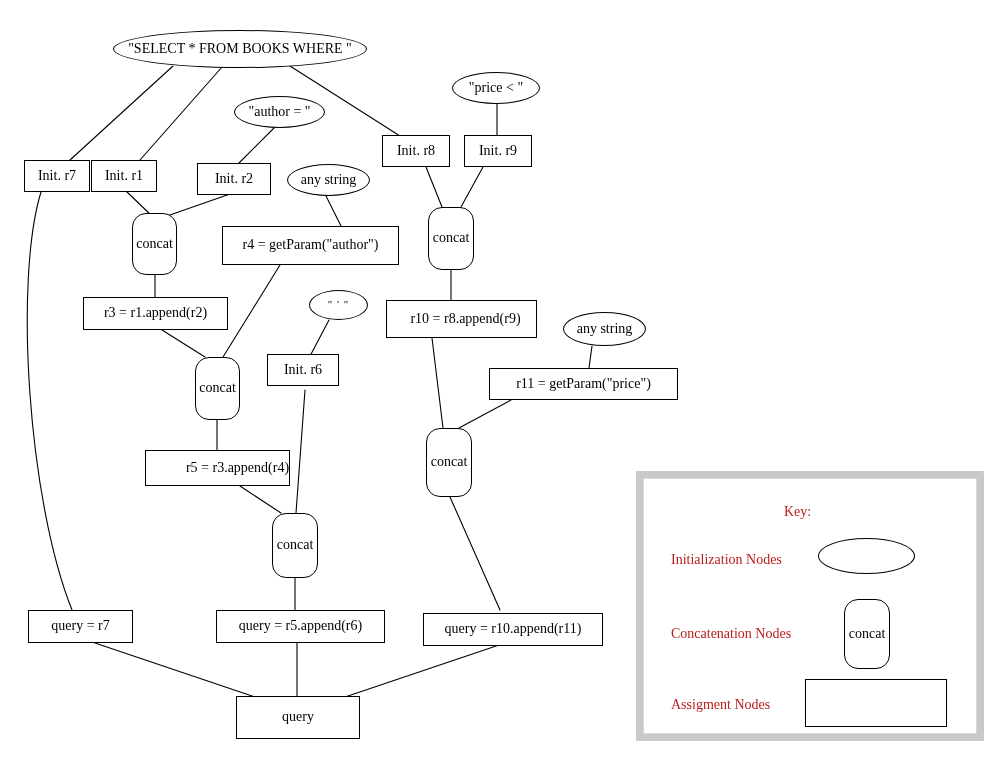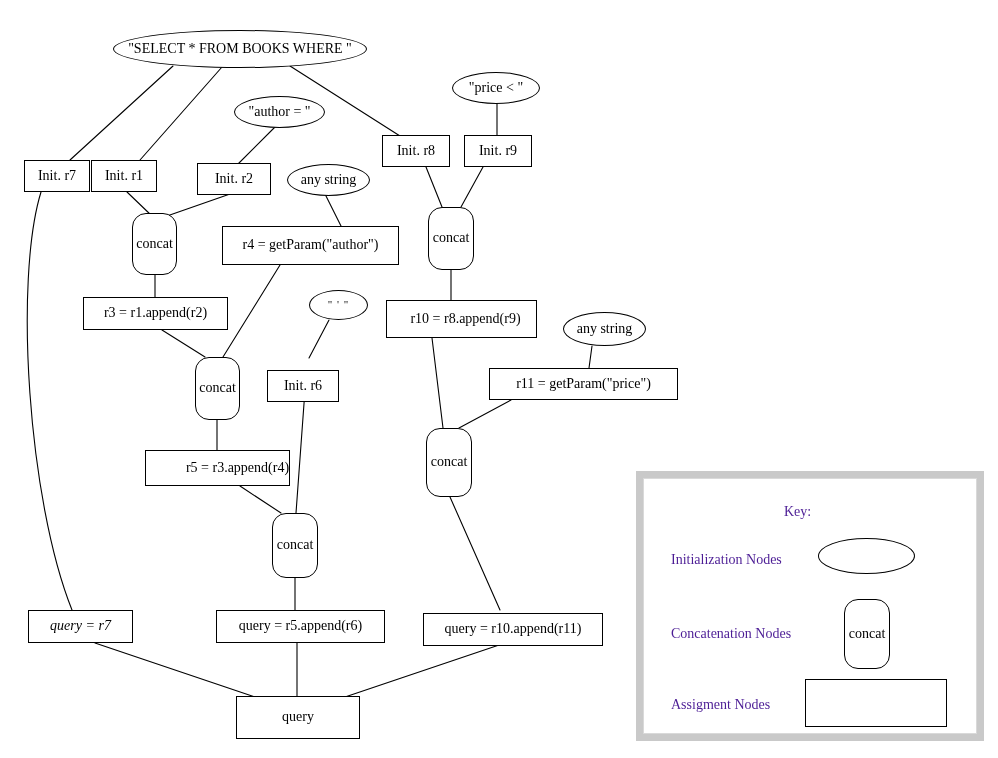--- a/index.html
+++ b/index.html
@@ -69,21 +69,21 @@
     position: relative;
     width: 100%;
     height: 100%;
     box-sizing: border-box;
     border: 1px solid #d9d9d9;
     background: #ffffff;
   }
   .legend-label {
     position: absolute;
     font-size: 14px;
-    color: #4c1d95;
+    color: #b91c1c;
     white-space: nowrap;
   }
   .legend-shape {
     position: absolute;
     box-sizing: border-box;
     border: 1px solid #000000;
     background: #ffffff;
     display: flex;
     align-items: center;
     justify-content: center;
@@ -179,21 +179,21 @@
   </div>
 
   <div class="node rect" style="left:382px; top:135px; width:68px; height:32px;">
     <span>Init. r8</span>
   </div>
 
   <div class="node rect" style="left:464px; top:135px; width:68px; height:32px;">
     <span>Init. r9</span>
   </div>
 
-  <div class="node rect" style="left:267px; top:370px; width:72px; height:32px;">
+  <div class="node rect" style="left:267px; top:354px; width:72px; height:32px;">
     <span>Init. r6</span>
   </div>
 
   <div class="node rect" style="left:83px; top:297px; width:145px; height:33px;">
     <span>r3 = r1.append(r2)</span>
   </div>
 
   <div class="node rect" style="left:222px; top:226px; width:177px; height:39px;">
     <span>r4 = getParam("author")</span>
   </div>
@@ -203,21 +203,21 @@
   </div>
 
   <div class="node rect" style="left:386px; top:300px; width:151px; height:38px;padding-left:8px;">
     <span>r10 = r8.append(r9)</span>
   </div>
 
   <div class="node rect" style="left:489px; top:368px; width:189px; height:32px;">
     <span>r11 = getParam("price")</span>
   </div>
 
-  <div class="node rect" style="left:28px; top:610px; width:105px; height:33px;font-style:italic;">
+  <div class="node rect" style="left:28px; top:610px; width:105px; height:33px;">
     <span>query = r7</span>
   </div>
 
   <div class="node rect" style="left:216px; top:610px; width:169px; height:33px;">
     <span>query = r5.append(r6)</span>
   </div>
 
   <div class="node rect" style="left:423px; top:596px; width:180px; height:33px;margin-top:17px;">
     <span>query = r10.append(r11)</span>
   </div>

